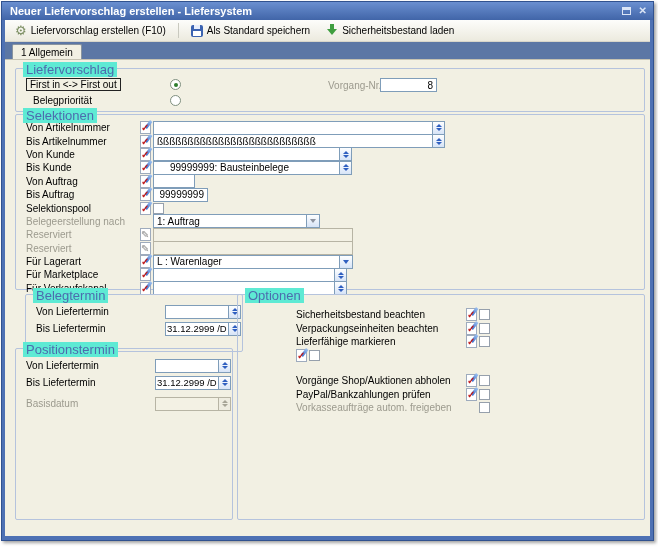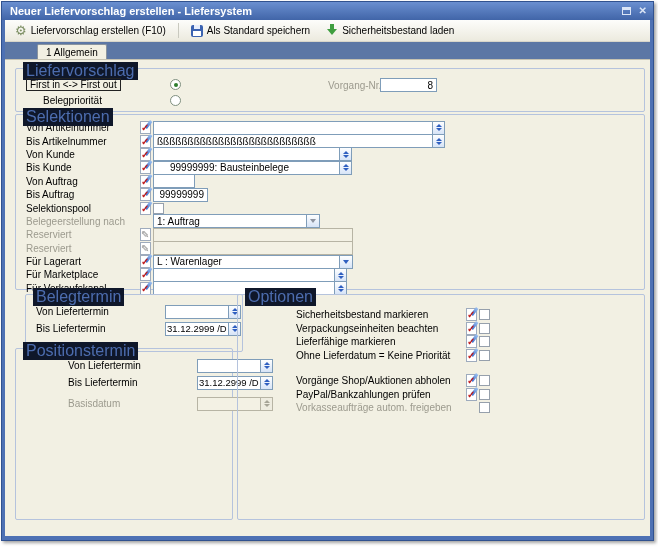--- a/index.html
+++ b/index.html
@@ -28,25 +28,25 @@
   .save-ico { width:12px; height:12px; background:#3a62b0; border-radius:2px; position:relative; }
   .save-ico::before { content:""; position:absolute; top:0; left:3px; width:6px; height:4px; background:#e8eefb; }
   .save-ico::after { content:""; position:absolute; bottom:1px; left:2px; width:8px; height:5px; background:#fff; }
   .load-ico { width:12px; height:13px; position:relative; }
   .load-ico::before { content:""; position:absolute; top:0; left:4px; width:4px; height:5px; background:#3f9e3f; }
   .load-ico::after { content:""; position:absolute; top:5px; left:1px; width:0; height:0;
                      border-left:5px solid transparent; border-right:5px solid transparent; border-top:6px solid #3f9e3f; }
   
   .tabstrip { height:17px; background:#5c77a5; display:flex; align-items:flex-end; padding-left:7px; }
   .tab { background:#f2f0e3; border:1px solid #89949f; border-bottom:none; border-radius:2px 2px 0 0;
-         padding:2px 8px 1px 8px; font-size:10px;margin-left:25px; }
+         padding:2px 8px 1px 8px; font-size:10px; }
   
   .content { flex:1; background:#f2f0e3; position:relative; border-top:1px solid #c6c3b2; }
   .grp { position:absolute; border:1px solid #b5c3dd; border-radius:2px; }
-  .gtitle { position:absolute; top:-7px; left:7px; background:#0f172a; padding:0 3px; color:#4c6cae; font-size:16px; }
+  .gtitle { position:absolute; top:-7px; left:7px; background:#5eead4; padding:0 3px; color:#4c6cae; font-size:13px; }
   .lbl { font-size:10px; color:#000; }
   .lbl.gray { color:#9c9a8e; }
   
   .srow { display:flex; align-items:center; height:13.4px; padding-left:10px; }
   .srow .lbl { width:114px; flex:0 0 auto; }
   .trow { display:flex; align-items:center; height:17px; padding-left:10px; }
   .trow .lbl { width:129px; flex:0 0 auto; }
   .orow { display:flex; align-items:center; height:13.5px; padding-left:13px; }
   .orow .lbl { width:170px; flex:0 0 auto; }
   
@@ -116,21 +116,21 @@
     </div>
 
     <div class="content">
 
       <div class="grp" style="left:10px; top:8px; width:630px; height:44px;">
         <span class="gtitle">Liefervorschlag</span>
         <div style="position:absolute; left:10px; top:9px;">
           <span class="lbl focusbox">First in &lt;-&gt; First out</span>
         </div>
         <span class="radio sel" style="position:absolute; left:154px; top:10px;"></span>
-        <div style="position:absolute; left:27px; top:26px;">
+        <div style="position:absolute; left:17px; top:26px;">
           <span class="lbl">Belegpriorität</span>
         </div>
         <span class="radio" style="position:absolute; left:154px; top:26px;"></span>
         <span class="lbl gray" style="position:absolute; left:312px; top:11px;">Vorgang-Nr.:</span>
         <input class="tin right" style="position: absolute; left: 364px; top: 9px; width: 57px;" readonly="" value="8">
       </div>
 
       <div class="grp" style="left:10px; top:54px; width:630px; height:176px;">
         <span class="gtitle">Selektionen</span>
         <div style="padding-top:6px;">
@@ -281,21 +281,21 @@
                 <input class="tin" style="width: 64px; font-size: 9.5px; padding: 0px 1px;" readonly="" value="31.12.2999 /Di">
                 <span class="spin">
                   <i class="u"></i>
                   <i class="d"></i>
                 </span>
               </span>
           </div>
         </div>
       </div>
 
-      <div class="grp" style="left:10px; top:288px; width:218px; height:172px;padding-left:42px;">
+      <div class="grp" style="left:10px; top:288px; width:218px; height:172px;">
         <span class="gtitle">Positionstermin</span>
         <div style="padding-top:8px;">
           <div class="trow">
             <span class="lbl">Von Liefertermin</span>
             <span class="combo">
                 <input class="tin" style="width: 64px; font-size: 9.5px;" readonly="" value="">
                 <span class="spin">
                   <i class="u"></i>
                   <i class="d"></i>
                 </span>
@@ -321,36 +321,35 @@
                 </span>
               </span>
           </div>
         </div>
       </div>
 
       <div class="grp" style="left:232px; top:234px; width:408px; height:226px;padding-left:45px;">
         <span class="gtitle">Optionen</span>
         <div style="padding-top:13px;">
           <div class="orow">
-            <span class="lbl">Sicherheitsbestand markieren</span>
+            <span class="lbl">Sicherheitsbestand beachten</span>
             <span class="ico"></span>
             <span class="cbx"></span>
           </div>
           <div class="orow">
             <span class="lbl">Verpackungseinheiten beachten</span>
             <span class="ico"></span>
             <span class="cbx"></span>
           </div>
           <div class="orow">
             <span class="lbl">Lieferfähige markieren</span>
             <span class="ico"></span>
             <span class="cbx"></span>
           </div>
           <div class="orow">
-            <span class="lbl">Ohne Lieferdatum = Keine Priorität</span>
             <span class="ico"></span>
             <span class="cbx"></span>
           </div>
           <div class="spacer12"></div>
           <div class="orow">
             <span class="lbl">Vorgänge Shop/Auktionen abholen</span>
             <span class="ico"></span>
             <span class="cbx"></span>
           </div>
           <div class="orow">

